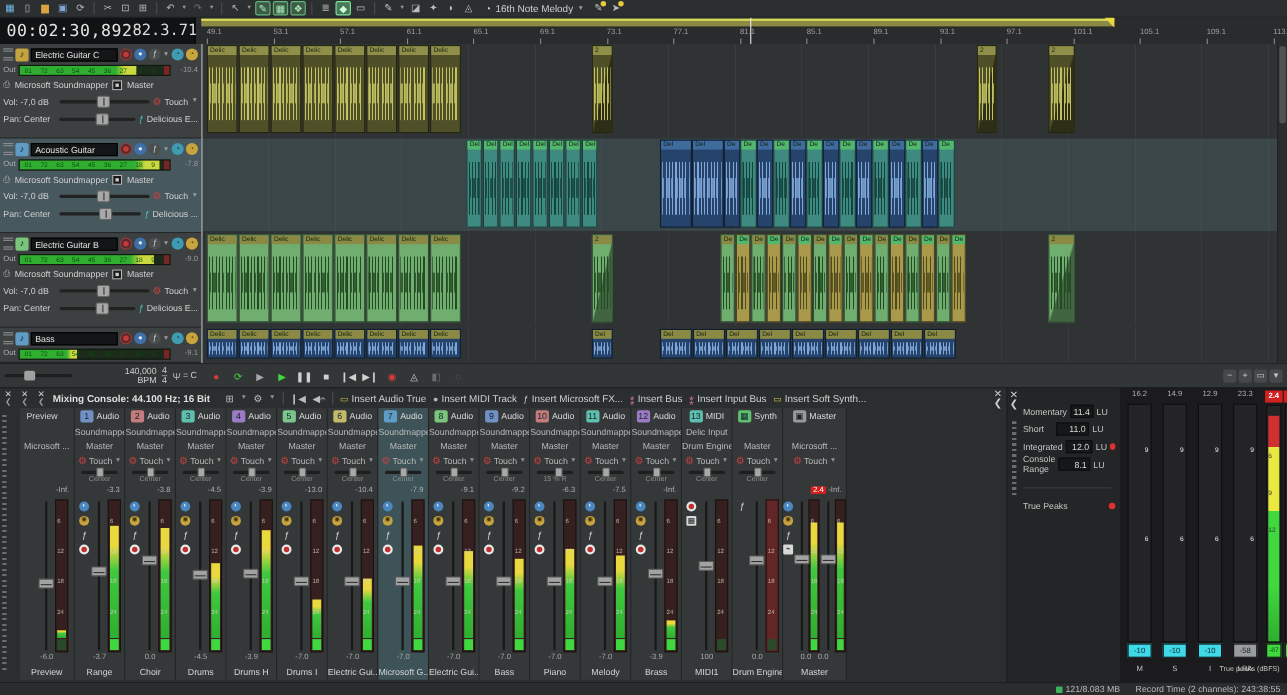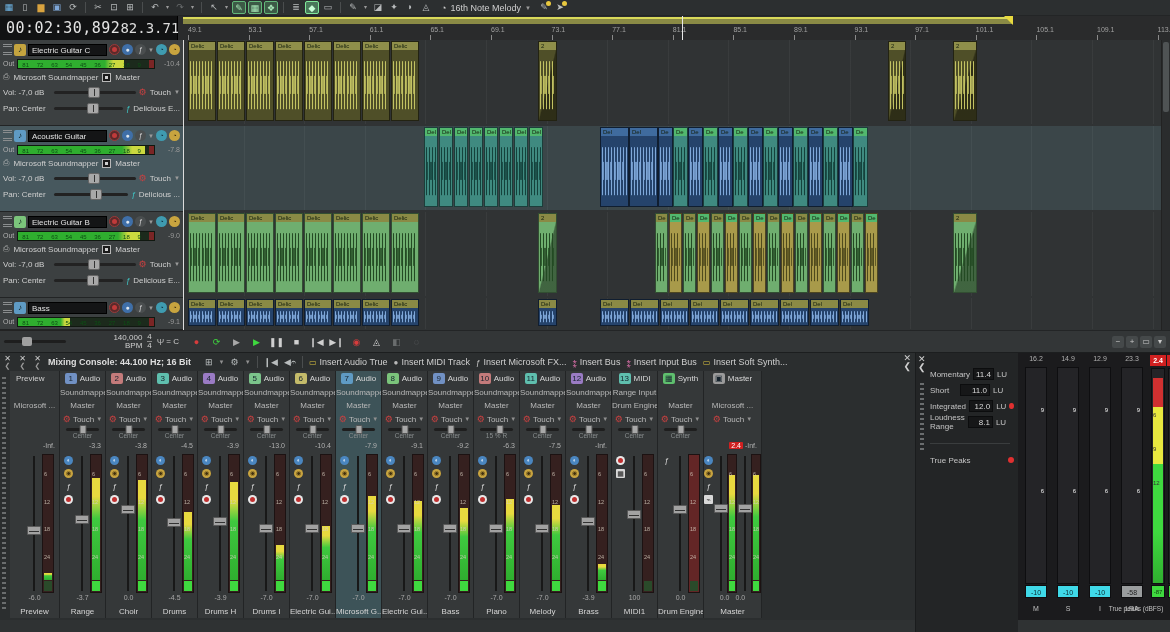--- a/index.html
+++ b/index.html
@@ -130,21 +130,21 @@
   .win-close { display:flex; flex-direction:column; align-items:center; width:9px; line-height:7px;
     color:#cfcfcf; font-size:8px; }
   .win-close .chev { font-size:7px; color:#9a9a9a; }
   #mixer-title { font-weight:bold; color:#dedede; margin-right:8px; white-space:nowrap; }
   .mx-tool { color:#b8bcbd; font-size:9px; } .mx-tool.dd { font-size:6px; color:#909090; }
   .mx-sep { width:1px; height:12px; background:#4a4d4e; }
   .insert-btn { display:flex; align-items:center; gap:3px; color:#cfcfcf; white-space:nowrap; }
   .insert-btn .ig { font-size:8px; }
   #mixer-close { margin-left:auto; margin-right:4px; display:flex; flex-direction:column; align-items:center;
     color:#cfcfcf; font-size:9px; line-height:8px; }
-  #strips { position:absolute; left:10px; top:18px; bottom:2px; display:flex; }
+  #strips { position:absolute; left:18px; top:18px; bottom:2px; display:flex; }
   #mixer-grip { position:absolute; left:2px; top:24px; bottom:10px; width:4px;
     background:repeating-linear-gradient(#6a6d6e 0 2px, transparent 2px 5px); }
   .strip { position:relative; height:100%; border-right:1px solid #222425; background:#353839;
     display:flex; flex-direction:column; font-size:8px; color:#b8b8b8; }
   .strip.sel { background:#3d5358; }
   .s-typerow { height:15px; display:flex; align-items:center; justify-content:center; gap:3px; }
   .s-num { min-width:12px; height:11px; padding:0 1px; border-radius:2px; color:#16232d; font-size:8px;
     line-height:11px; text-align:center; }
   .s-type { color:#d8d8d8; }
   .s-row { height:13px; line-height:13px; text-align:center; overflow:hidden; white-space:nowrap; }
@@ -1456,21 +1456,21 @@
           <div class="s-fval">
             <span>-3.9</span>
           </div>
           <div class="s-name">Brass</div>
         </div>
         <div class="strip" style="width: 46px;">
           <div class="s-typerow">
             <span class="s-num" style="background: rgb(95, 191, 174);">13</span>
             <span class="s-type">MIDI</span>
           </div>
-          <div class="s-row">Range Input</div>
+          <div class="s-row">Delic Input</div>
           <div class="s-row">Drum Engine</div>
           <div class="s-touch">
             <span class="gear">⚙</span>
             <span>Touch</span>
             <span class="dd">▼</span>
           </div>
           <div class="s-pan">
             <div class="pan-track">
               <div class="pan-handle" style="left: 50%;"></div>
             </div>
@@ -1611,21 +1611,21 @@
         <span class="loud-unit">LU</span>
         <span class="led hidden"></span>
       </div>
       <div class="loud-row" style="top: 46px;">
         <span class="loud-label">Integrated</span>
         <span class="loud-val">12.0</span>
         <span class="loud-unit">LU</span>
         <span class="led"></span>
       </div>
       <div class="loud-row" style="top: 62px;">
-        <span class="loud-label">Loudness Range</span>
+        <span class="loud-label">Console Range</span>
         <span class="loud-val">8.1</span>
         <span class="loud-unit">LU</span>
         <span class="led hidden"></span>
       </div>
       <div class="loud-row" style="top: 100px;">
         <span class="loud-label">True Peaks</span>
         <span class="led"></span>
       </div>
     </div>
 
@@ -1665,13 +1665,20 @@
         <span class="mtick" style="top: 52%;">12</span>
         <div class="pfill"></div>
       </div>
       <div class="pkchip" style="left: 133px;">-87</div>
       <div class="pk-clip" style="left: 149px;">2.4</div>
       <div class="pkbar" style="left: 150px;"></div>
       <div class="pkchip" style="left: 150px;">-87</div>
       <div id="pk-label">True peaks (dBFS)</div>
     </div>
 
+  <div id="statusbar">
+    <span id="mem-chip">
+      <span class="dot"></span>
+      <span>121/8.083 MB</span>
+    </span>
+    <span>Record Time (2 channels): 243:38:55</span>
+  </div>
 </div>
 
 </body></html>

